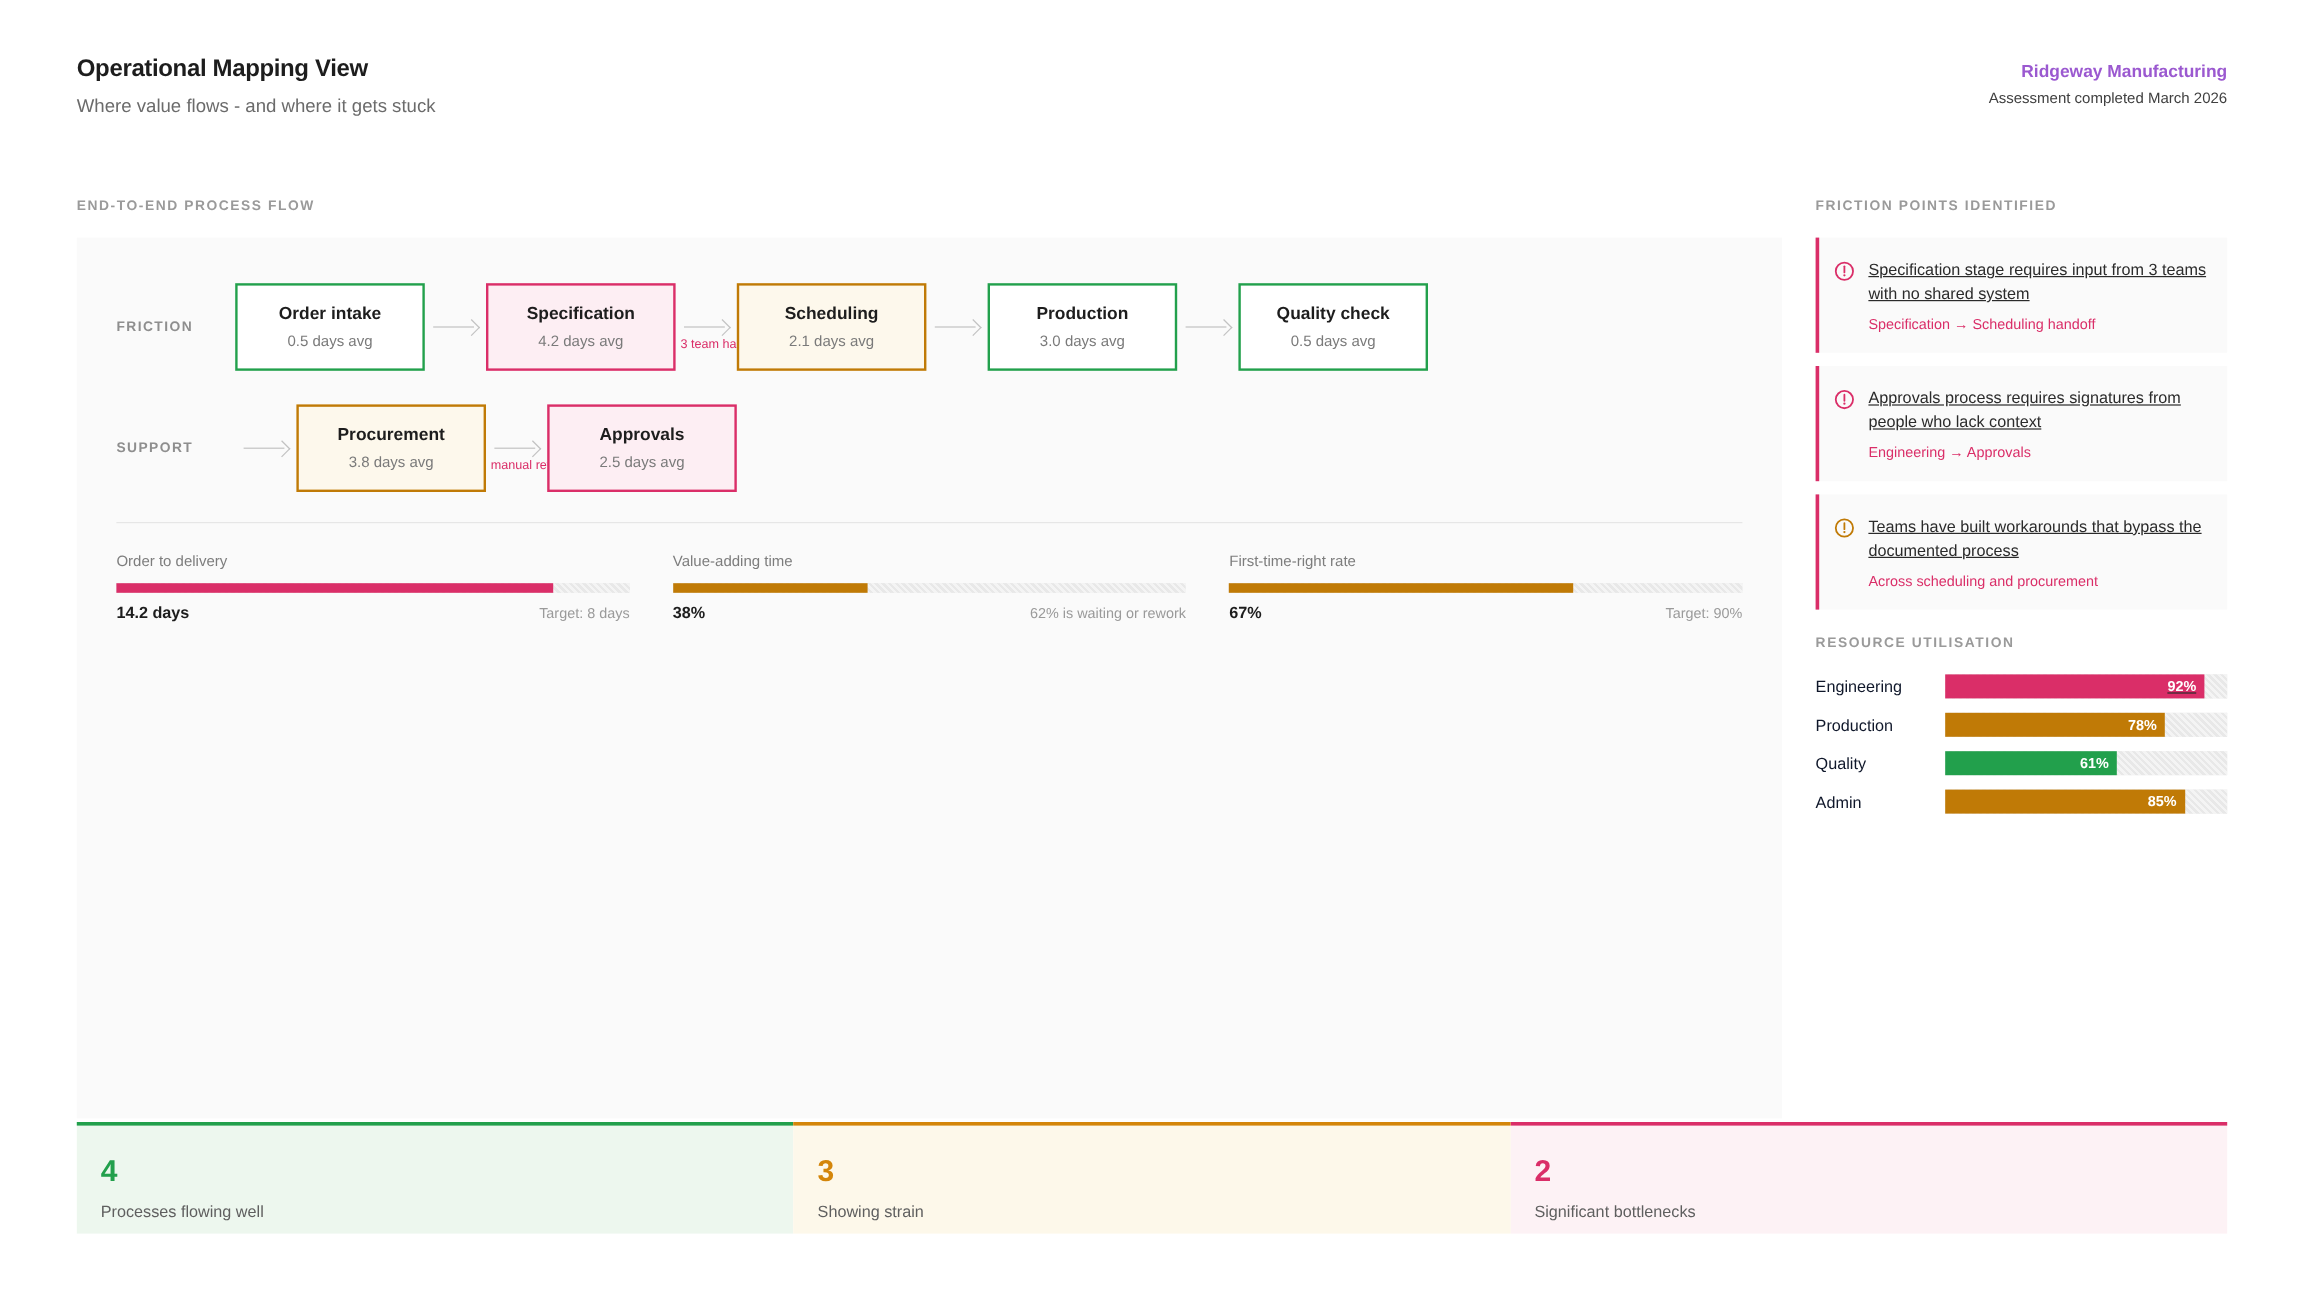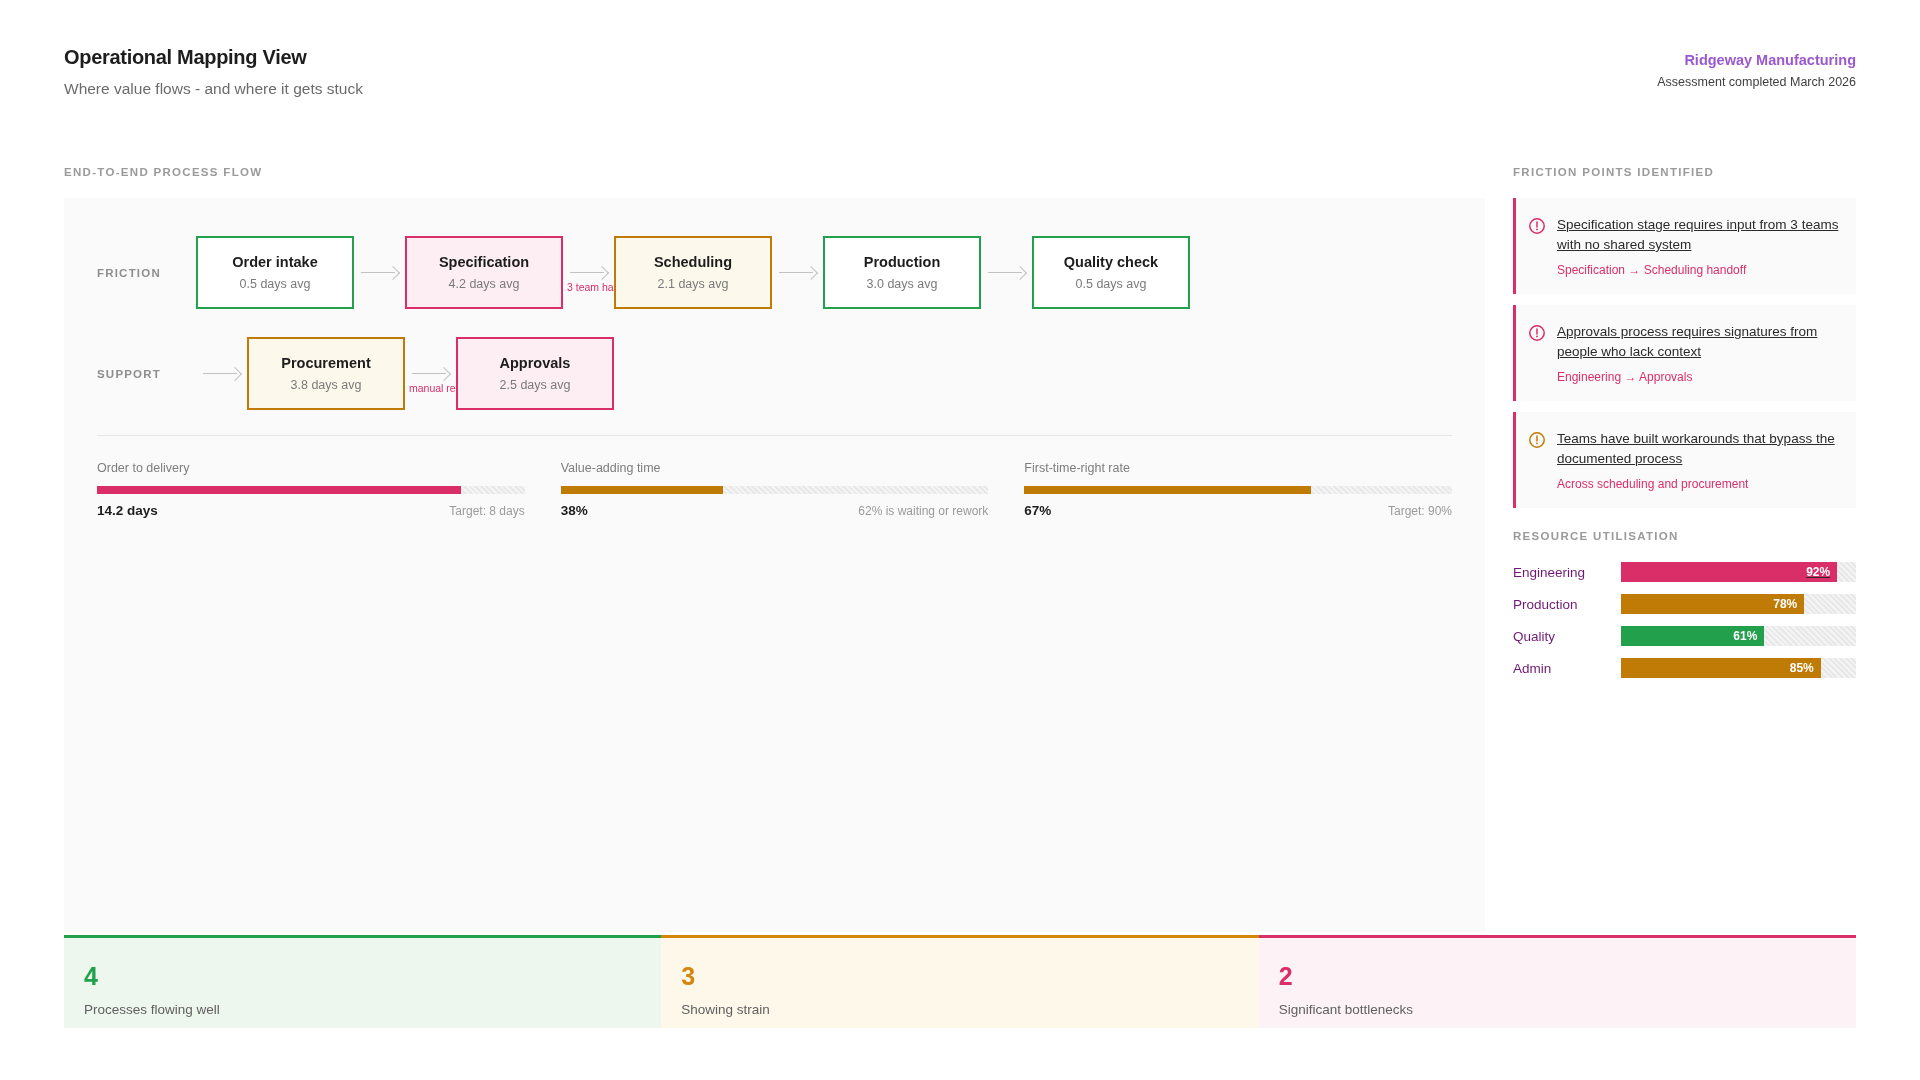--- a/index.html
+++ b/index.html
@@ -135,21 +135,21 @@
   }
   .fr-where {
     font-size: 12px; color: #da2e68; margin-top: 8px;
   }
 
   .res-label { position: absolute; left: 1513px; top: 530px; }
   .res-list { position: absolute; left: 1513px; top: 562px; width: 343px; }
   .res-row {
     display: flex; align-items: center; height: 20px; margin-bottom: 12px;
   }
-  .res-name { width: 108px; font-size: 13.5px; color: #701a75; }
+  .res-name { width: 108px; font-size: 13.5px; color: #0f172a; }
   .res-track {
     flex: 1; height: 20px; position: relative;
     background: #eeeeee;
     background-image: repeating-linear-gradient(45deg,
       #e8e8e8 0 2px, #f4f4f4 2px 4px);
   }
   .res-fill {
     height: 20px; display: flex; align-items: center;
     justify-content: flex-end; padding-right: 7px;
   }

